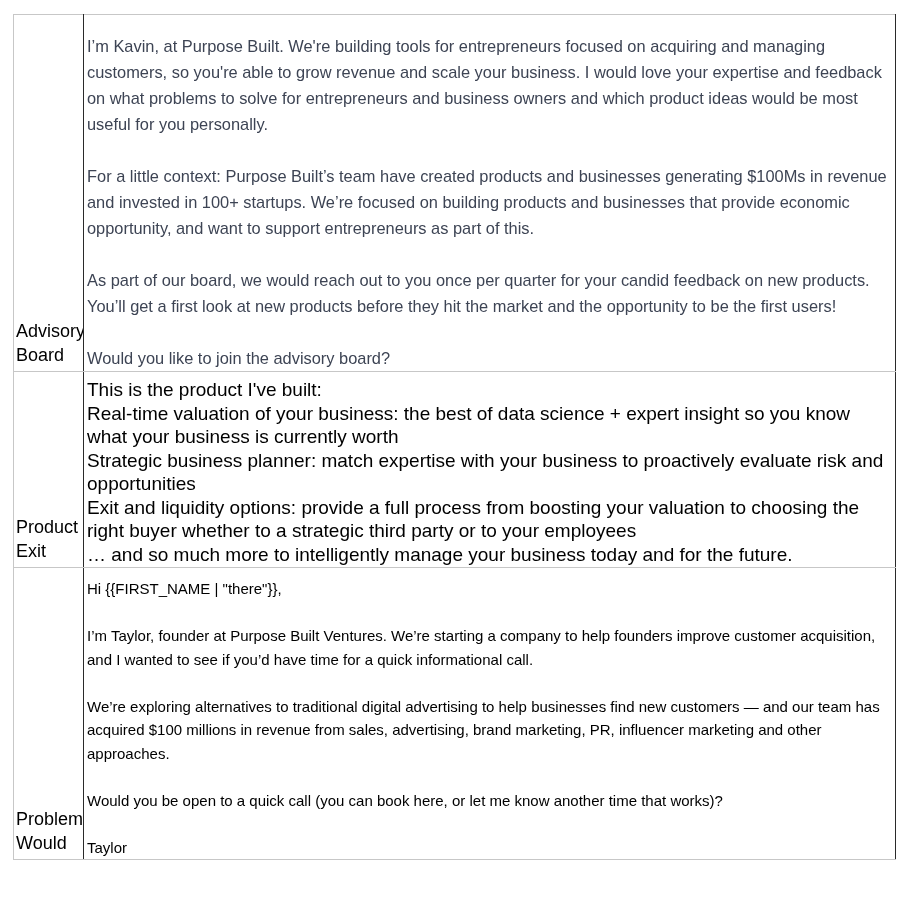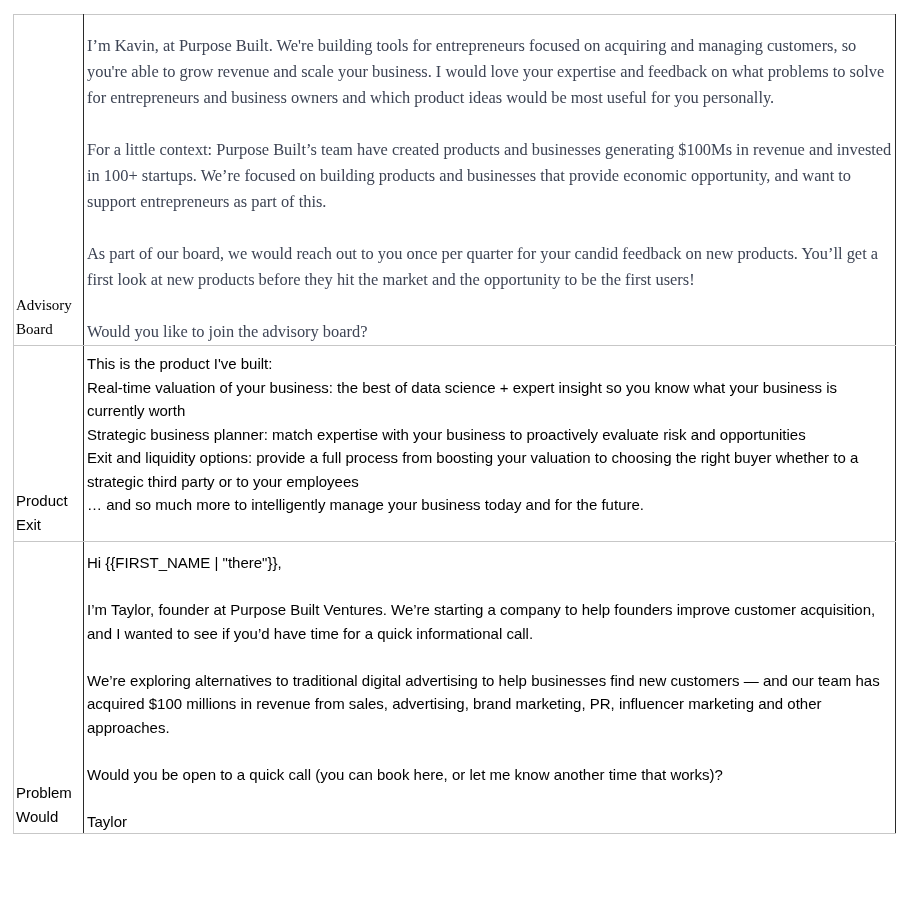--- a/index.html
+++ b/index.html
@@ -34,43 +34,43 @@
     overflow: hidden;
   }
   tr.row-1 td { border-top: 1px solid #c7c7c7; }
 
   td.label {
     border-left: 1px solid #c7c7c7;
     border-right: 1px solid #2a2a2a;
     vertical-align: bottom;
     padding: 8px 1px 4px 2px;
     font-family: "Liberation Sans", sans-serif;
-    font-size: 15px;
+    font-size: 18px;
     line-height: 24px;
     color: #000000;
   }
   td.content {
     border-right: 1px solid #2a2a2a;
     white-space: pre-wrap;
     word-wrap: break-word;
   }
 
-  tr.row-1 td { height: 284px; font-family: Liberation Serif, serif; }
+  tr.row-1 td { height: 284px; }
   tr.row-2 td { height: 196px; }
   tr.row-3 td { height: 292px; }
 
   tr.row-1 td.content {
     padding: 18px 2px 0 3px;
     font-size: 16.4px;
     line-height: 26px;
     color: #3d4454;
   }
   tr.row-2 td.content {
     padding: 6px 2px 0 3px;
-    font-size: 15px;
+    font-size: 19px;
     line-height: 23.5px;
     color: #000000;
   }
   tr.row-3 td.content {
     padding: 9px 2px 0 3px;
     font-size: 15px;
     line-height: 23.5px;
     color: #000000;
   }
 </style>

